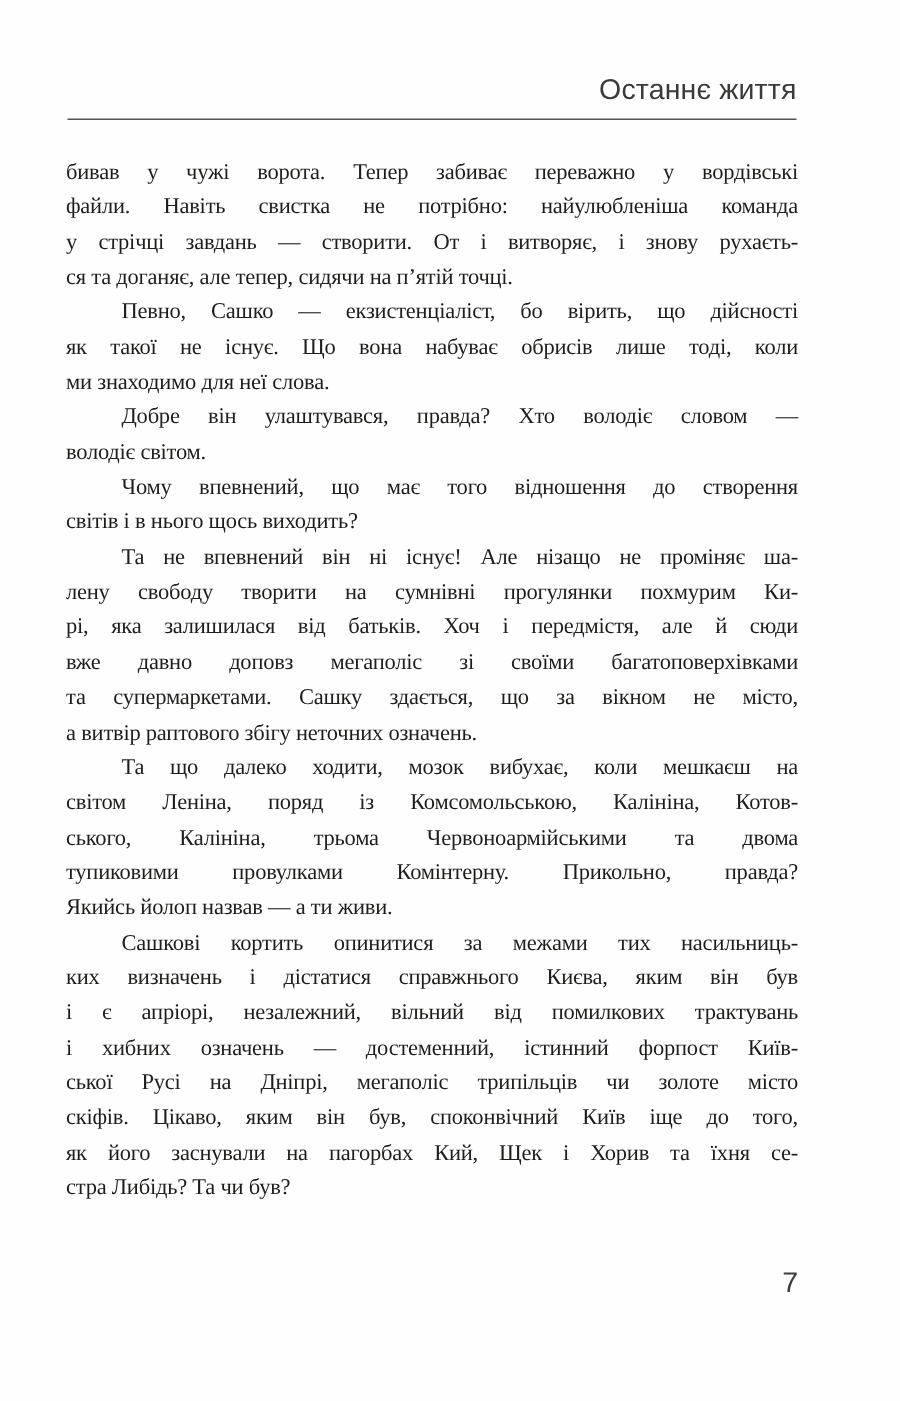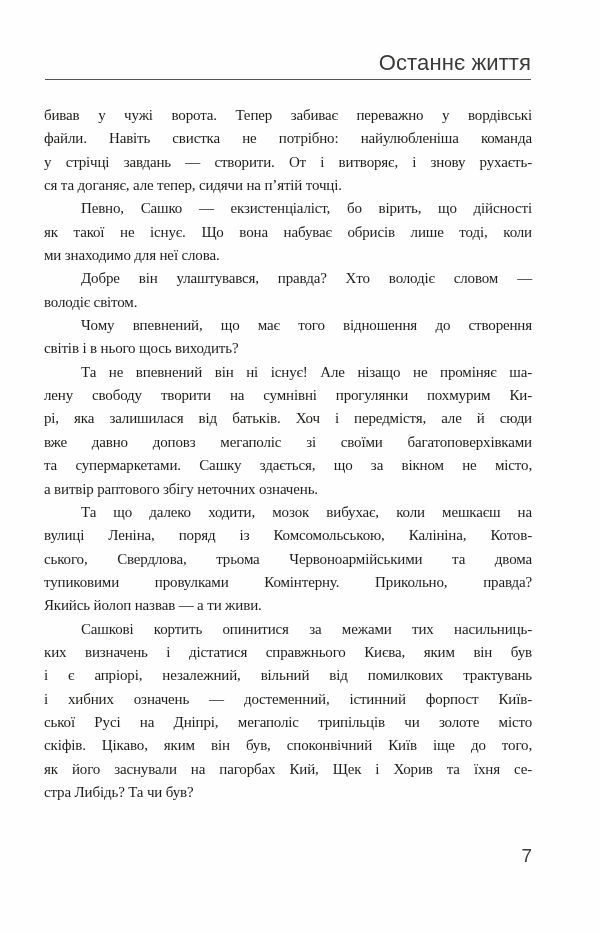--- a/index.html
+++ b/index.html
@@ -18,21 +18,21 @@
     font-family: "Liberation Serif", "DejaVu Serif", serif;
     color: #1e1d1b;
   }
   .running-header {
     position: absolute;
     left: 44px;
     width: 487px;
     top: 50px;
     text-align: right;
     font-family: "Liberation Sans", "DejaVu Sans", sans-serif;
-    font-size: 22px;
+    font-size: 19px;
     letter-spacing: 0.1px;
     color: #3a3a38;
   }
   .header-rule {
     position: absolute;
     left: 45px;
     width: 486px;
     top: 79px;
     height: 0;
     border-top: 1.2px solid #55534f;
@@ -90,22 +90,22 @@
       <div class="line para-last">володіє світом.</div>
       <div class="line para-first indented">Чому впевнений, що має того відношення до створення</div>
       <div class="line para-last">світів і в нього щось виходить?</div>
       <div class="line para-first indented">Та не впевнений він ні існує! Але нізащо не проміняє ша-</div>
       <div class="line">лену свободу творити на сумнівні прогулянки похмурим Ки-</div>
       <div class="line">рі, яка залишилася від батьків. Хоч і передмістя, але й сюди</div>
       <div class="line">вже давно доповз мегаполіс зі своїми багатоповерхівками</div>
       <div class="line">та супермаркетами. Сашку здається, що за вікном не місто,</div>
       <div class="line para-last">а витвір раптового збігу неточних означень.</div>
       <div class="line para-first indented">Та що далеко ходити, мозок вибухає, коли мешкаєш на</div>
-      <div class="line">вулиці Леніна, поряд із Комсомольською, Калініна, Котов-</div>
-      <div class="line">ського, Свердлова, трьома Червоноармійськими та двома</div>
+      <div class="line">світом Леніна, поряд із Комсомольською, Калініна, Котов-</div>
+      <div class="line">ського, Калініна, трьома Червоноармійськими та двома</div>
       <div class="line">тупиковими провулками Комінтерну. Прикольно, правда?</div>
       <div class="line para-last">Якийсь йолоп назвав — а ти живи.</div>
       <div class="line para-first indented">Сашкові кортить опинитися за межами тих насильниць-</div>
       <div class="line">ких визначень і дістатися справжнього Києва, яким він був</div>
       <div class="line">і є апріорі, незалежний, вільний від помилкових трактувань</div>
       <div class="line">і хибних означень — достеменний, істинний форпост Київ-</div>
       <div class="line">ської Русі на Дніпрі, мегаполіс трипільців чи золоте місто</div>
       <div class="line">скіфів. Цікаво, яким він був, споконвічний Київ іще до того,</div>
       <div class="line">як його заснували на пагорбах Кий, Щек і Хорив та їхня се-</div>
       <div class="line para-last">стра Либідь? Та чи був?</div>

